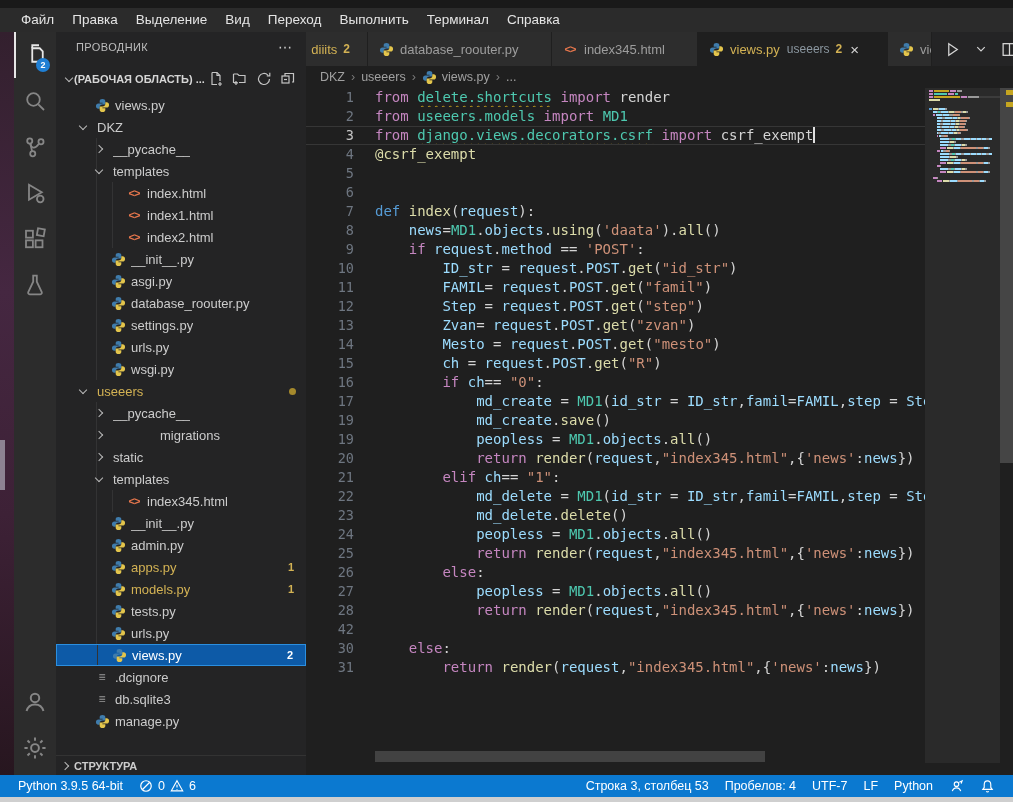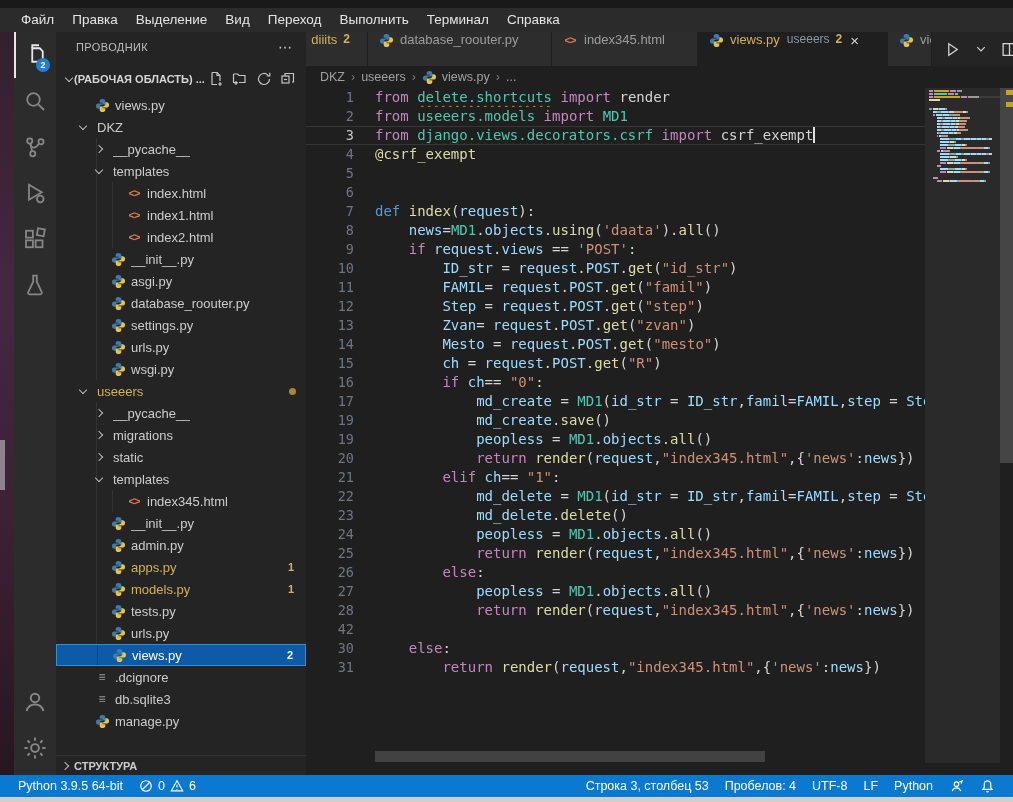--- a/index.html
+++ b/index.html
@@ -58,21 +58,21 @@
   .chev.closed { transform:rotate(-45deg); }
   .ficon { width:16px; height:16px; flex:none; display:inline-flex; align-items:center; justify-content:center; }
   .html-glyph { color:#e8774d; font-size:11px; font-weight:bold; letter-spacing:-1px; }
   .txt-glyph { color:#9a9a9a; font-size:12px; }
   .outline-row { position:absolute; left:0; top:723px; width:250px; height:20px; border-top:1px solid #333;
     display:flex; align-items:center; padding-left:6px; gap:6px; font-size:11px; font-weight:bold; color:#cccccc; }
 
   
   .editor { position:absolute; left:306px; top:32px; width:707px; height:743px; background:#1f1f1f; }
   .tabbar { position:absolute; left:0; top:0; width:707px; height:34px; background:#242425; display:flex; }
-  .tab { height:34px; display:flex; padding:0 10px; background:#2d2d2d;
+  .tab { height:34px; display:flex; align-items:center; padding:0 10px; background:#2d2d2d;
     border-right:1px solid #1f1f1f; color:#9d9d9d; font-size:13px; cursor:pointer;
     white-space:nowrap; overflow:hidden; flex:none; }
   .tab.active { background:#1f1f1f; }
   .tab .tab-label { margin-left:6px; }
   .tab.modfile .tab-label { color:#d3b254; }
   .tab .tab-desc { margin-left:7px; color:#8b97a0; font-size:12px; }
   .tab .tab-badge { margin-left:6px; color:#d3b254; font-weight:bold; font-size:12px; }
   .tab .tab-close { margin-left:8px; color:#d4d4d4; font-size:15px; }
   .tab .tab-dot { margin-left:7px; width:8px; height:8px; border-radius:50%; background:#c3c3c3; }
   .tab-actions { margin-left:auto; display:flex; align-items:center; gap:14px; padding:0 12px;
@@ -361,21 +361,21 @@
         <div class="tree-row mod" style="padding-left: 24px;">
           <div class="chev open" style="margin-right: 6px;"></div>
           <div class="tree-label">useeers</div>
           <div class="tree-dot"></div>
         </div>
         <div class="tree-row" style="padding-left: 40px;">
           <div class="guide" style="left: 40px;"></div>
           <div class="chev closed" style="margin-right: 6px;"></div>
           <div class="tree-label">__pycache__</div>
         </div>
-        <div class="tree-row" style="padding-left: 40px;">
+        <div class="tree-row" style="padding-left: 40px; gap: 47px;">
           <div class="guide" style="left: 40px;"></div>
           <div class="chev closed" style="margin-right: 6px;"></div>
           <div class="tree-label">migrations</div>
         </div>
         <div class="tree-row" style="padding-left: 40px;">
           <div class="guide" style="left: 40px;"></div>
           <div class="chev closed" style="margin-right: 6px;"></div>
           <div class="tree-label">static</div>
         </div>
         <div class="tree-row" style="padding-left: 40px;">
@@ -580,21 +580,21 @@
     <div class="code-area">
       <div id="code-lines">
           <div class="code-line"><div class="gutter-num">1</div><span class="token-k">from</span><span class="token-p"> </span><span class="token-nu">delete.shortcuts</span><span class="token-p"> </span><span class="token-k">import</span><span class="token-p"> </span><span class="token-p">render</span></div>
           <div class="code-line"><div class="gutter-num">2</div><span class="token-k">from</span><span class="token-p"> </span><span class="token-n">useeers.models</span><span class="token-p"> </span><span class="token-k">import</span><span class="token-p"> </span><span class="token-n">MD1</span></div>
           <div class="code-line current"><div class="gutter-num">3</div><span class="token-k">from</span><span class="token-p"> </span><span class="token-nu">django.views.decorators.csrf</span><span class="token-p"> </span><span class="token-k">import</span><span class="token-p"> </span><span class="token-p">csrf_exempt</span><span class="cursor"></span></div>
           <div class="code-line"><div class="gutter-num">4</div><span class="token-f">@csrf_exempt</span></div>
           <div class="code-line"><div class="gutter-num">5</div></div>
           <div class="code-line"><div class="gutter-num">6</div></div>
           <div class="code-line"><div class="gutter-num">7</div><span class="token-d">def</span><span class="token-p"> </span><span class="token-f">index</span><span class="token-p">(</span><span class="token-v">request</span><span class="token-p">):</span></div>
           <div class="code-line"><div class="gutter-num">8</div><span class="token-p">    </span><span class="token-v">news</span><span class="token-p">=</span><span class="token-n">MD1</span><span class="token-p">.</span><span class="token-v">objects</span><span class="token-p">.</span><span class="token-f">using</span><span class="token-p">(</span><span class="token-s">'daata'</span><span class="token-p">).</span><span class="token-f">all</span><span class="token-p">()</span></div>
-          <div class="code-line"><div class="gutter-num">9</div><span class="token-p">    </span><span class="token-k">if</span><span class="token-p"> </span><span class="token-v">request</span><span class="token-p">.</span><span class="token-v">views</span><span class="token-p"> == </span><span class="token-s">'POST'</span><span class="token-p">:</span></div>
+          <div class="code-line"><div class="gutter-num">9</div><span class="token-p">    </span><span class="token-k">if</span><span class="token-p"> </span><span class="token-v">request</span><span class="token-p">.</span><span class="token-v">method</span><span class="token-p"> == </span><span class="token-s">'POST'</span><span class="token-p">:</span></div>
           <div class="code-line"><div class="gutter-num">10</div><span class="token-p">        </span><span class="token-v">ID_str</span><span class="token-p"> = </span><span class="token-v">request</span><span class="token-p">.</span><span class="token-v">POST</span><span class="token-p">.</span><span class="token-f">get</span><span class="token-p">(</span><span class="token-s">"id_str"</span><span class="token-p">)</span></div>
           <div class="code-line"><div class="gutter-num">11</div><span class="token-p">        </span><span class="token-v">FAMIL</span><span class="token-p">= </span><span class="token-v">request</span><span class="token-p">.</span><span class="token-v">POST</span><span class="token-p">.</span><span class="token-f">get</span><span class="token-p">(</span><span class="token-s">"famil"</span><span class="token-p">)</span></div>
           <div class="code-line"><div class="gutter-num">12</div><span class="token-p">        </span><span class="token-v">Step</span><span class="token-p"> = </span><span class="token-v">request</span><span class="token-p">.</span><span class="token-v">POST</span><span class="token-p">.</span><span class="token-f">get</span><span class="token-p">(</span><span class="token-s">"step"</span><span class="token-p">)</span></div>
           <div class="code-line"><div class="gutter-num">13</div><span class="token-p">        </span><span class="token-v">Zvan</span><span class="token-p">= </span><span class="token-v">request</span><span class="token-p">.</span><span class="token-v">POST</span><span class="token-p">.</span><span class="token-f">get</span><span class="token-p">(</span><span class="token-s">"zvan"</span><span class="token-p">)</span></div>
           <div class="code-line"><div class="gutter-num">14</div><span class="token-p">        </span><span class="token-v">Mesto</span><span class="token-p"> = </span><span class="token-v">request</span><span class="token-p">.</span><span class="token-v">POST</span><span class="token-p">.</span><span class="token-f">get</span><span class="token-p">(</span><span class="token-s">"mesto"</span><span class="token-p">)</span></div>
           <div class="code-line"><div class="gutter-num">15</div><span class="token-p">        </span><span class="token-v">ch</span><span class="token-p"> = </span><span class="token-v">request</span><span class="token-p">.</span><span class="token-v">POST</span><span class="token-p">.</span><span class="token-f">get</span><span class="token-p">(</span><span class="token-s">"R"</span><span class="token-p">)</span></div>
           <div class="code-line"><div class="gutter-num">16</div><span class="token-p">        </span><span class="token-k">if</span><span class="token-p"> </span><span class="token-v">ch</span><span class="token-p">== </span><span class="token-s">"0"</span><span class="token-p">:</span></div>
           <div class="code-line"><div class="gutter-num">17</div><span class="token-p">            </span><span class="token-v">md_create</span><span class="token-p"> = </span><span class="token-n">MD1</span><span class="token-p">(</span><span class="token-v">id_str</span><span class="token-p"> = </span><span class="token-v">ID_str</span><span class="token-p">,</span><span class="token-v">famil</span><span class="token-p">=</span><span class="token-v">FAMIL</span><span class="token-p">,</span><span class="token-v">step</span><span class="token-p"> = </span><span class="token-v">Ste</span></div>
           <div class="code-line"><div class="gutter-num">19</div><span class="token-p">            </span><span class="token-v">md_create</span><span class="token-p">.</span><span class="token-f">save</span><span class="token-p">()</span></div>
           <div class="code-line"><div class="gutter-num">19</div><span class="token-p">            </span><span class="token-v">peopless</span><span class="token-p"> = </span><span class="token-n">MD1</span><span class="token-p">.</span><span class="token-v">objects</span><span class="token-p">.</span><span class="token-f">all</span><span class="token-p">()</span></div>
@@ -963,21 +963,21 @@
         </div>
       </div>
     <div class="status-right" id="status-right">
         <div class="status-item">
           <div>Строка 3, столбец 53</div>
         </div>
         <div class="status-item">
           <div>Пробелов: 4</div>
         </div>
         <div class="status-item">
-          <div>UTF-8</div>
+          <div>UTF-7</div>
         </div>
         <div class="status-item">
           <div>LF</div>
         </div>
         <div class="status-item">
           <div>Python</div>
         </div>
         <div class="status-item">
           <div>
             <svg width="15" height="15" viewBox="0 0 16 16" fill="none" stroke="currentColor" stroke-width="1.2">

